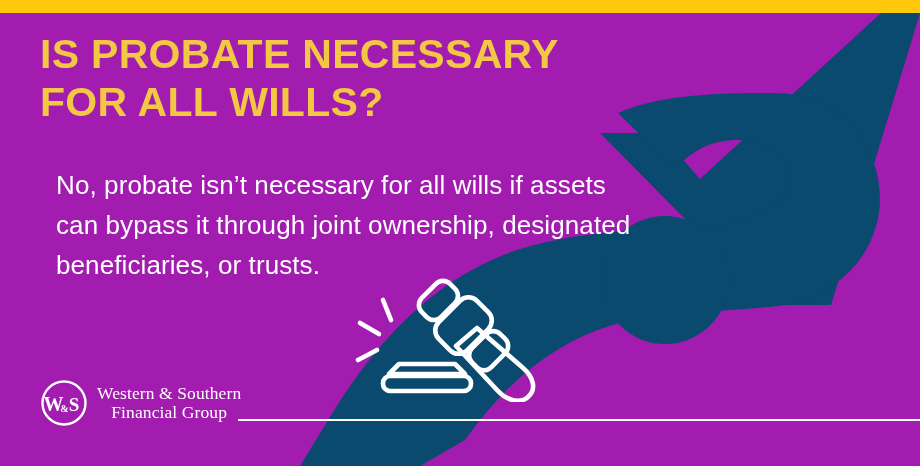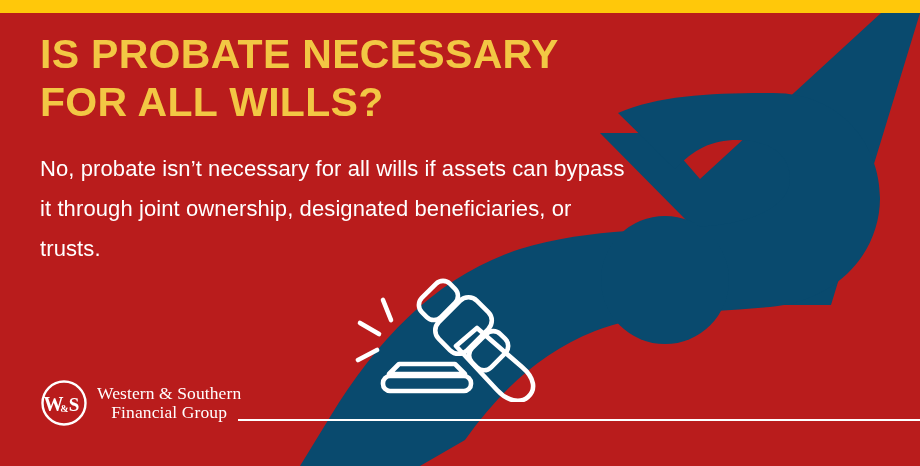--- a/index.html
+++ b/index.html
@@ -9,21 +9,21 @@
   }
   body {
     font-family: "Liberation Sans", sans-serif;
   }
 
   #card {
     position: relative;
     width: 920px;
     height: 466px;
     overflow: hidden;
-    background: #b91c1c;
+    background: #a21caf;
   }
 
   
   #top-bar {
     position: absolute;
     left: 0;
     top: 0;
     width: 920px;
     height: 13px;
     background: #ffc80a;
@@ -55,24 +55,24 @@
     text-transform: uppercase;
     white-space: pre-line;
   }
 
   
   #bodycopy {
     position: absolute;
     left: 40px;
     top: 149px;
     width: 590px;
-    margin: 0;
+    margin: 16px;
     color: #ffffff;
     font-family: "Liberation Sans", sans-serif;
-    font-size: 22px;
+    font-size: 26px;
     font-weight: normal;
     line-height: 40px;
     letter-spacing: 0.1px;
   }
 
   
   #gavel-icon {
     position: absolute;
     left: 355px;
     top: 252px;

